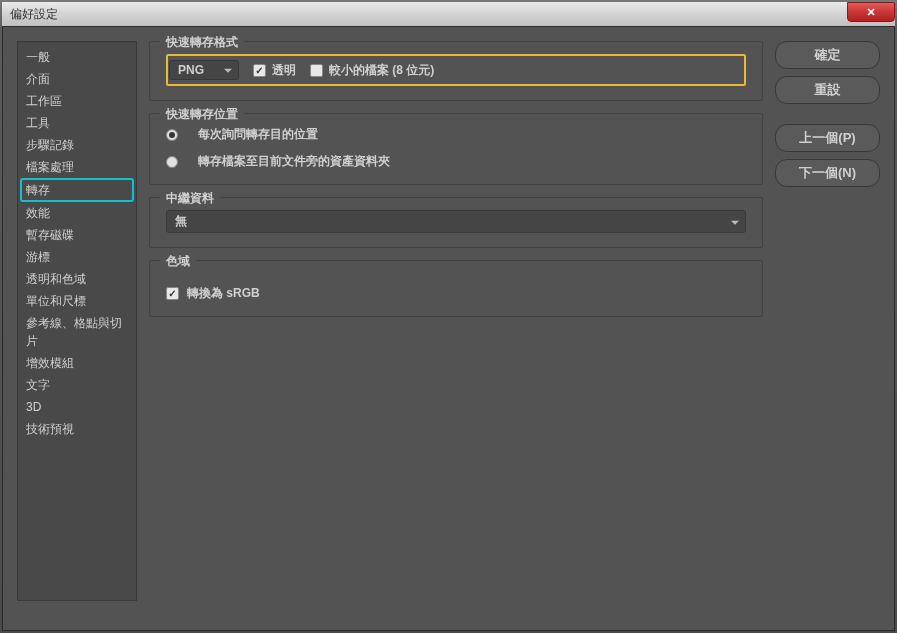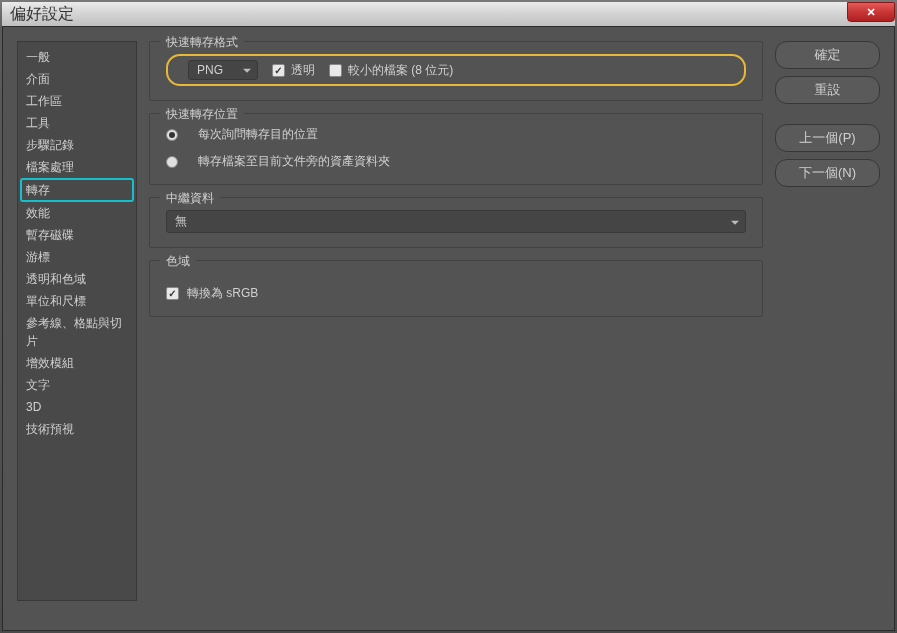--- a/index.html
+++ b/index.html
@@ -26,21 +26,21 @@
     .titlebar {
       height: 24px;
       background: linear-gradient(to bottom, #ebebeb 0%, #d5d5d5 45%, #c0c0c0 100%);
       display: flex;
       align-items: center;
       padding-left: 8px;
       position: relative;
     }
     .titlebar-text {
       color: #333;
-      font-size: 16px;
+      font-size: 12px;
     }
     .close-btn {
       position: absolute;
       right: 0;
       top: 0;
       width: 48px;
       height: 20px;
       background: linear-gradient(to bottom, #e55a5a 0%, #c93636 50%, #b02020 100%);
       border: 1px solid #8a1818;
       border-radius: 0 0 4px 4px;
@@ -76,20 +76,21 @@
     .sidebar-item.selected {
       border: 2px solid #14c0cc;
       border-radius: 3px;
       margin: 0 2px;
       padding: 1px 4px;
     }
     .main {
       flex: 1;
       display: flex;
       gap: 12px;
+      font-weight: bold;
     }
     .settings {
       flex: 1;
     }
     .fieldset {
       border: 1px solid #424242;
       border-radius: 2px;
       padding: 12px 16px 14px 16px;
       margin-bottom: 12px;
       position: relative;
@@ -98,22 +99,22 @@
       position: absolute;
       top: -8px;
       left: 10px;
       background: #535353;
       padding: 0 6px;
       color: #d0d0d0;
       font-size: 12px;
     }
     .highlight-row {
       border: 2px solid #e8b837;
-      border-radius: 14px;
-      padding: 4px 20px;
+      border-radius: 2px;
+      padding: 4px 1px;
       display: flex;
       align-items: center;
       gap: 14px;
     }
     .dropdown {
       background: #454545;
       border: 1px solid #383838;
       border-radius: 3px;
       padding: 2px 20px 2px 8px;
       color: #d0d0d0;

